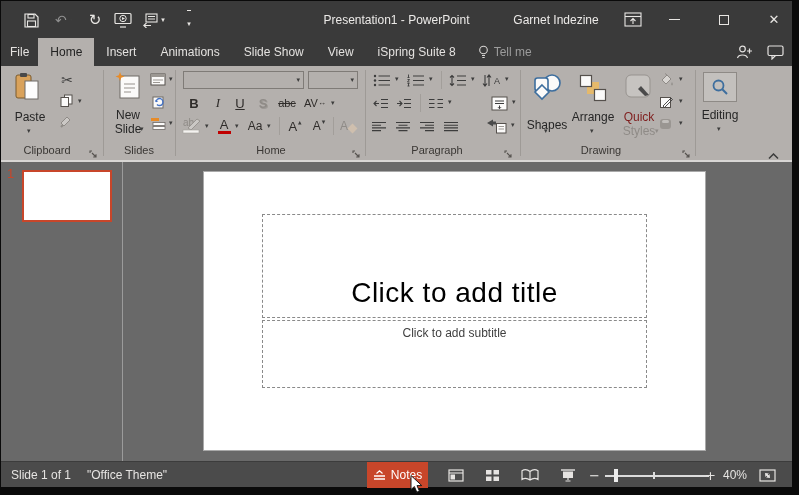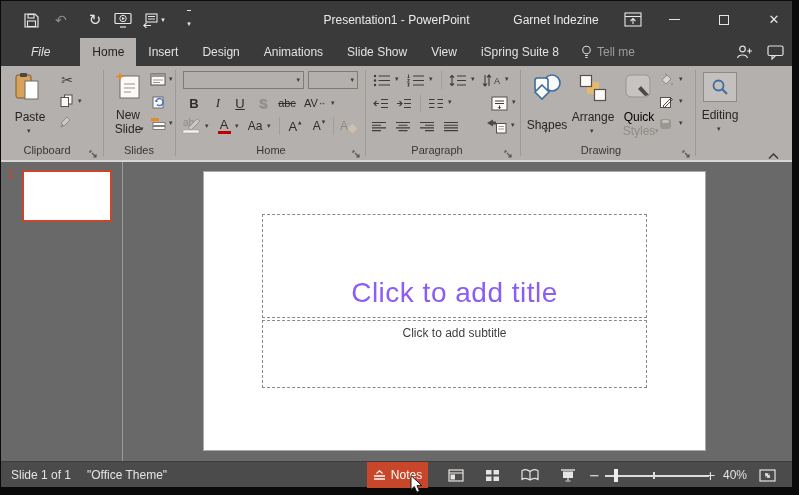--- a/index.html
+++ b/index.html
@@ -14,21 +14,21 @@
   .qat-btn{position:absolute;top:7px;width:24px;height:24px;display:flex;align-items:center;justify-content:center;}
   .glyph{font-family:"DejaVu Sans",sans-serif;}
   .dis{color:#8f8f8f;}
   .title-text{position:absolute;left:0;top:0;width:100%;height:37px;display:flex;align-items:center;justify-content:center;font-size:12px;color:#eceae8;pointer-events:none;}
   .account-text{position:absolute;left:500px;top:0;width:110px;height:37px;display:flex;align-items:center;justify-content:center;font-size:12px;color:#eceae8;}
   .winbtn{position:absolute;top:0;width:36px;height:37px;display:flex;align-items:center;justify-content:center;color:#e8e6e3;}
 
   
   .tabrow{position:absolute;left:0;top:37px;width:791px;height:28px;background:#3a3a3a;display:flex;align-items:stretch;}
   .tab{display:flex;align-items:center;padding:0 12px;font-size:12px;color:#e4e2e0;cursor:default;}
-  .tab.file{padding:0 30px;font-style:italic;}
+  .tab.file{padding:0 9px;}
   .tab.active{background:#b4b0ad;color:#222;}
   .tellme{display:flex;align-items:center;margin-left:10px;font-size:12px;color:#9c9c9c;gap:5px;}
 
   
   .ribbon{position:absolute;left:0;top:65px;width:791px;height:96px;background:#b4b0ad;border-bottom:2px solid #d8d6d4;color:#2f2c2a;}
   .vsep{position:absolute;top:4px;width:1px;height:86px;background:#9e9a96;}
   .ssep{position:absolute;width:1px;height:18px;background:#a29e9a;}
   .grouplabel{position:absolute;top:78px;font-size:11px;color:#3a3734;text-align:center;}
   .bigbtn-label{position:absolute;font-size:12px;color:#262626;text-align:center;width:100%;left:0;}
   .dd{font-size:7px;color:#3c3c3c;font-family:"DejaVu Sans",sans-serif;line-height:1;}
@@ -39,21 +39,21 @@
 
   
   .content{position:absolute;left:0;top:161px;width:791px;height:299px;background:#696969;}
   .thumbpanel{position:absolute;left:0;top:0;width:121px;height:299px;background:#696969;}
   .splitter{position:absolute;left:121px;top:0;width:1px;height:299px;background:#9b9b9b;}
   .thumb{position:absolute;left:21px;top:8px;width:90px;height:52px;background:#fff;border:2px solid #c8462a;}
   .thumb-num{position:absolute;left:6px;top:4px;font-size:13px;color:#c8462a;}
   .slide{position:absolute;left:202px;top:9px;width:503px;height:280px;background:#fff;border:1px solid #a9a9a9;}
   .ph{position:absolute;border:1px dashed #8a8a8a;display:flex;justify-content:center;}
   .ph-title{left:58px;top:42px;width:385px;height:104px;align-items:flex-end;}
-  .ph-title span{font-size:28px;font-weight:300;color:#8b5cf6;letter-spacing:.5px;padding-bottom:8px;}
+  .ph-title span{font-size:28px;font-weight:300;color:#000000;letter-spacing:.5px;padding-bottom:8px;}
   .ph-sub{left:58px;top:148px;width:385px;height:68px;align-items:flex-start;}
   .ph-sub span{font-size:12px;color:#3f3f3f;padding-top:5px;}
 
   
   .statusbar{position:absolute;left:0;top:460px;width:791px;height:26px;background:#4b4b4b;border-top:1px solid #3c3c3c;color:#e6e4e2;font-size:12px;}
   .sb-item{position:absolute;top:0;height:26px;display:flex;align-items:center;}
   .notesbtn{position:absolute;left:366px;top:0;width:61px;height:26px;background:#c8462a;display:flex;align-items:center;justify-content:center;gap:5px;color:#fff;}
   .viewbtn{position:absolute;top:0;width:28px;height:26px;display:flex;align-items:center;justify-content:center;}
   .ztrack{position:absolute;left:604px;top:13px;width:104px;height:1.5px;background:#dcdcdc;}
   .ztick{position:absolute;left:652px;top:10px;width:1.5px;height:7px;background:#dcdcdc;}
@@ -119,21 +119,20 @@
     </div>
     <div class="winbtn" style="left:755px">
       <span class="glyph" style="font-size:13px">✕</span>
     </div>
   </div>
 
   <div class="tabrow">
     <div class="tab file">File</div>
     <div class="tab active">Home</div>
     <div class="tab">Insert</div>
-    <div class="tab">Design</div>
     <div class="tab">Animations</div>
     <div class="tab">Slide Show</div>
     <div class="tab">View</div>
     <div class="tab">iSpring Suite 8</div>
     <div class="tellme">
       <svg width="11" height="15" viewBox="0 0 11 15">
         <circle cx="5.5" cy="5" r="3.8" fill="none" stroke="#d8d6d4" stroke-width="1.1"></circle>
         <path d="M4,10.5 h3 M4.3,12.5 h2.4" stroke="#d8d6d4" stroke-width="1.1"></path>
       </svg>
       <span>Tell me</span>
@@ -394,21 +393,21 @@
         <rect x="15.5" y="15.5" width="11" height="11" fill="#fbfaf9" stroke="#55504c" stroke-width="1.2"></rect>
       </svg>
       <span class="bigbtn-label" style="top:40px">Arrange</span>
       <span class="dd abs" style="top:58px;left:20px">▾</span>
     </div>
     <div class="rbtn" style="left:616px;top:4px;width:44px;height:70px">
       <svg width="30" height="28" viewBox="0 0 30 28" style="position:absolute;top:3px;left:7px">
         <rect x="2" y="2" width="24" height="22" rx="5" fill="#c6c3c0" stroke="#97938f" stroke-width="1"></rect>
         <path d="M14,16 l7,7 4,-1 -8,-9 z" fill="#4a4a4a"></path>
       </svg>
-      <span class="bigbtn-label fg-dis" style="top:40px;color:#000000">Quick</span>
+      <span class="bigbtn-label fg-dis" style="top:40px;color:#7f1d1d">Quick</span>
       <span class="bigbtn-label fg-dis" style="top:54px;color:#8f8b87">Styles</span>
       <span class="dd abs" style="top:58px;left:38px;color:#8f8b87">▾</span>
     </div>
     <div class="rbtn" style="left:656px;top:6px;width:18px;height:16px">
       <svg width="16" height="14" viewBox="0 0 16 14">
         <path d="M4,7 L9,2 l4,4 -5,5 z" fill="#d8d5d2" stroke="#8f8b87" stroke-width="1"></path>
         <path d="M9,2 L7,0.5" stroke="#8f8b87" stroke-width="1"></path>
         <path d="M14,9 q1.5,2.5 0,3.5 q-1.5,-1 0,-3.5" fill="#8f8b87"></path>
       </svg>
     </div>

